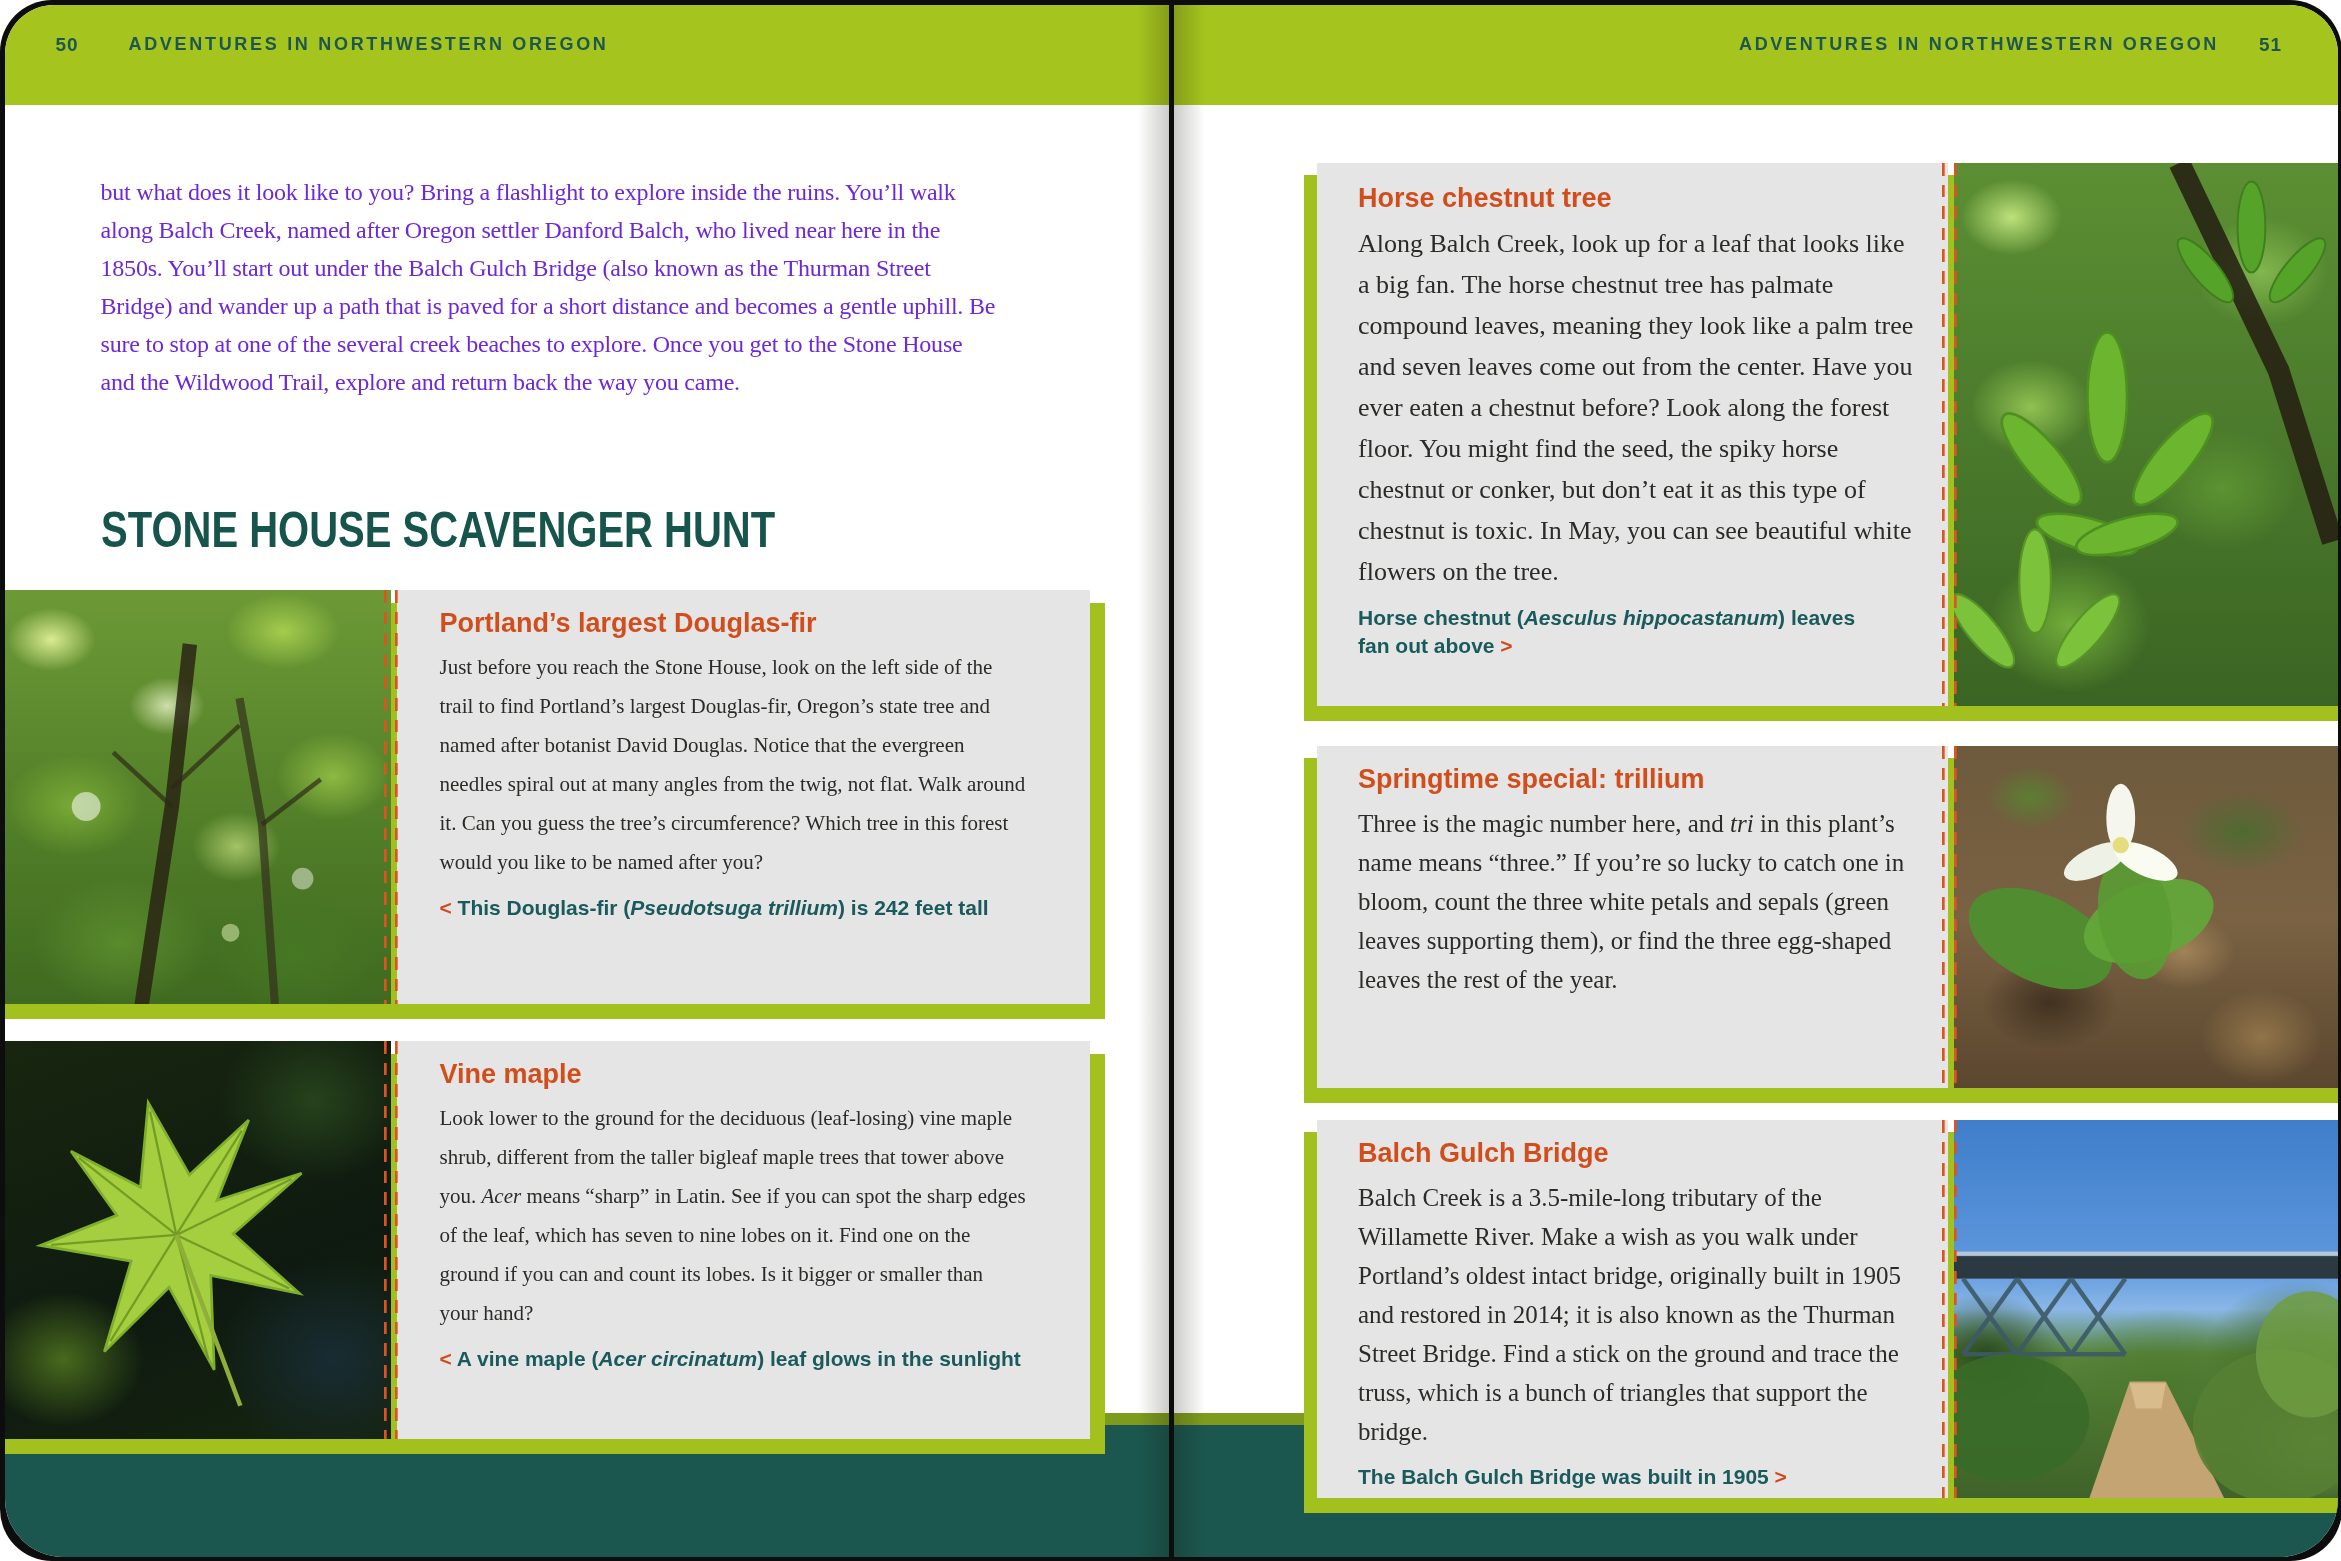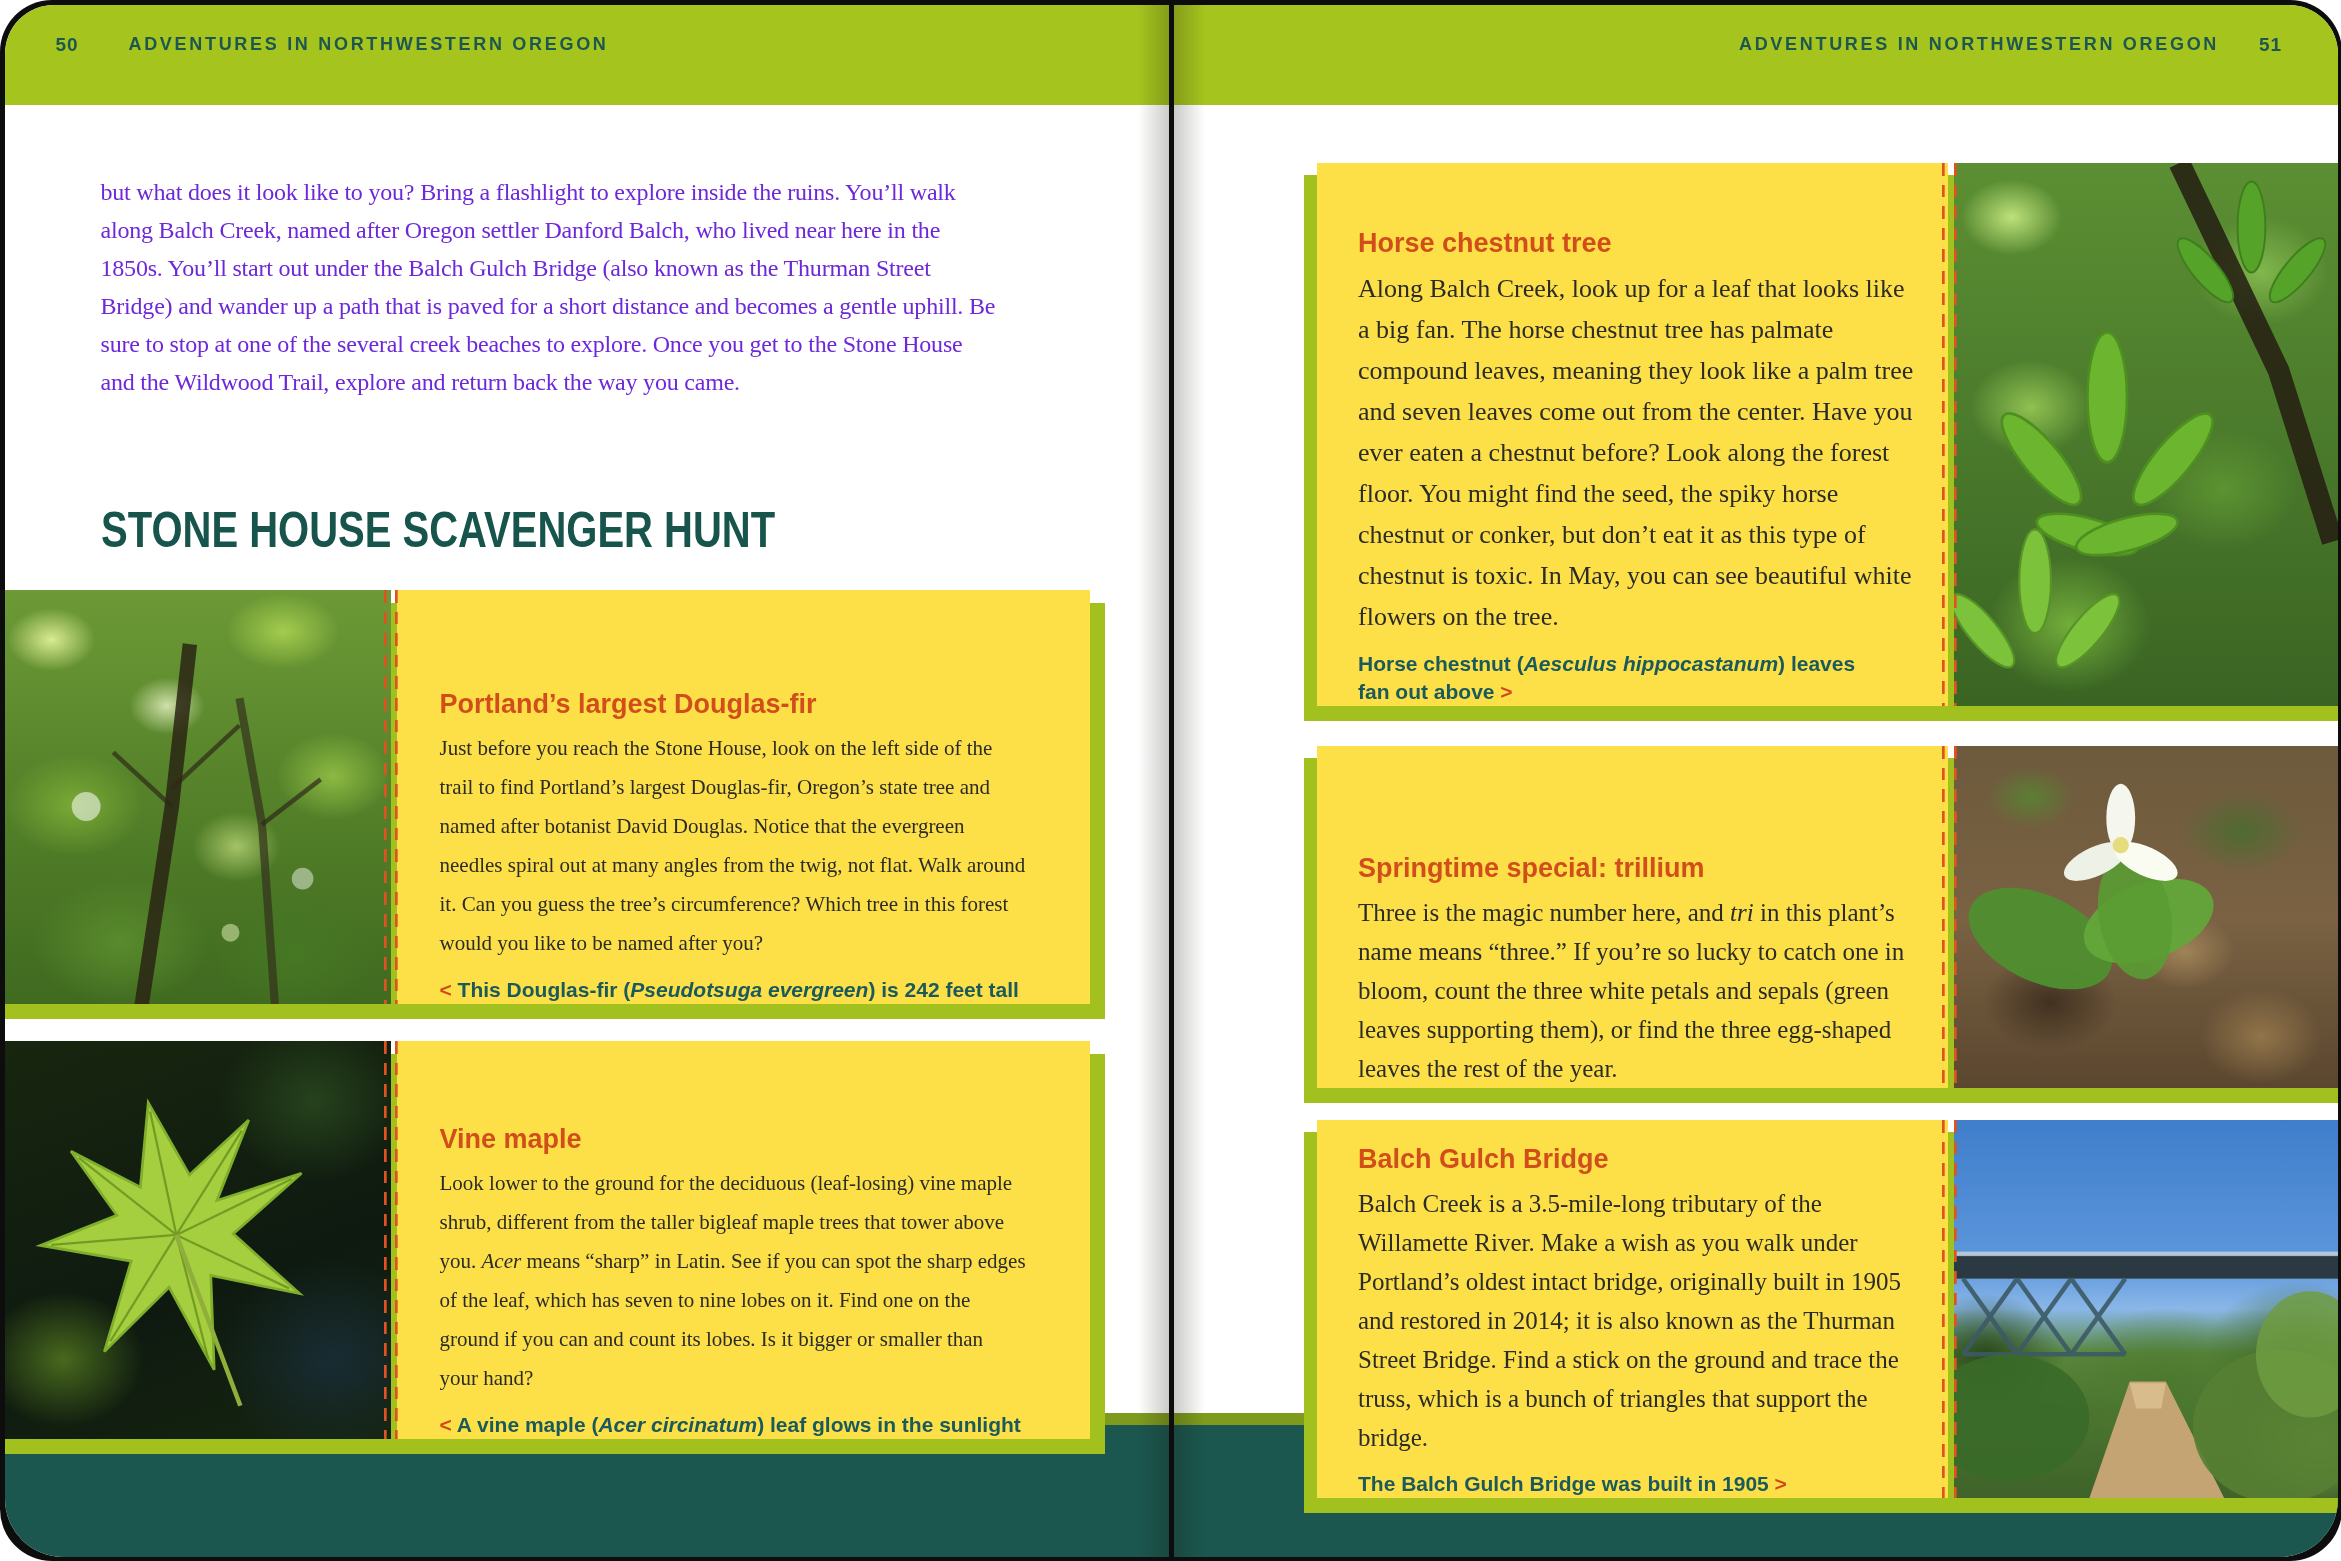--- a/index.html
+++ b/index.html
@@ -30,22 +30,22 @@
   .scavenger{position:absolute;left:96px;top:496px;margin:0;z-index:2;
     font-size:50px;font-weight:bold;color:#17544c;letter-spacing:0px;
     transform:scaleX(.8);transform-origin:left center;white-space:nowrap;}
 
   
   .callout{position:absolute;z-index:3;}
   .shadow{position:absolute;background:#a2c01e;z-index:0;}
   .callout-left .shadow{left:0;right:-15.3px;top:13.5px;bottom:-15.3px;}
   .callout-right .shadow{left:-13.5px;right:0;top:12.6px;bottom:-15.3px;}
   .photo{position:absolute;top:0;bottom:0;z-index:1;overflow:hidden;}
-  .card{position:absolute;top:0;bottom:0;z-index:1;background:#fde047;box-sizing:border-box;
-    display:flex;flex-direction:column;justify-content:flex-end;}
+  .card{position:absolute;top:0;bottom:0;z-index:1;background:#e5e5e5;box-sizing:border-box;
+    display:flex;flex-direction:column;}
   .dash-sep{position:absolute;top:0;bottom:0;width:20px;z-index:2;background:
     repeating-linear-gradient(180deg,#dd5420 0 12.6px,transparent 12.6px 21.6px) 0 0/2.7px 100% no-repeat,
     repeating-linear-gradient(180deg,#dd5420 0 12.6px,transparent 12.6px 21.6px) 11.7px 0/2.7px 100% no-repeat;}
   .card h2{margin:0 0 9px 0;font-size:27px;font-weight:bold;color:#d14e1c;letter-spacing:0;}
   .cbody{margin:0;font-family:"Liberation Serif","DejaVu Serif",serif;color:#2b2b28;}
   .caption{margin:12.6px 0 0 0;font-weight:bold;font-size:21px;line-height:28px;color:#1a5a5c;}
   .seg-italic{font-style:italic;}
   .seg-arrow{color:#d0491b;}
 
   
@@ -141,21 +141,21 @@
             <path d="M185,240 L120,180 M185,220 L260,150 M285,260 L350,210" stroke="#2e2a18" stroke-width="5" fill="none" opacity="0.7"></path>
             <circle cx="90" cy="240" r="16" fill="#ffffff" opacity="0.55"></circle>
             <circle cx="330" cy="320" r="12" fill="#ffffff" opacity="0.45"></circle>
             <circle cx="250" cy="380" r="10" fill="#e9f5c0" opacity="0.5"></circle>
           </svg>
         </div>
         <div class="dash-sep"></div>
         <div class="card">
           <h2>Portland’s largest Douglas-fir</h2>
           <p class="cbody"><span class="seg-plain">Just before you reach the Stone House, look on the left side of the trail to find Portland’s largest Douglas-fir, Oregon’s state tree and named after botanist David Douglas. Notice that the evergreen needles spiral out at many angles from the twig, not flat. Walk around it. Can you guess the tree’s circumference? Which tree in this forest would you like to be named after you?</span></p>
-          <p class="caption"><span class="seg-arrow">&lt; </span><span class="seg-plain">This Douglas-fir (</span><span class="seg-italic">Pseudotsuga evergreen</span><span class="seg-plain">) is 242 feet tall</span></p>
+          <p class="caption"><span class="seg-arrow">&lt; </span><span class="seg-plain">This Douglas-fir (</span><span class="seg-italic">Pseudotsuga trillium</span><span class="seg-plain">) is 242 feet tall</span></p>
         </div>
       </section>
 
       <section class="callout callout-left co-vm">
         <div class="shadow"></div>
         <div class="photo photo-vm">
           <svg class="art" viewBox="0 0 428 442" preserveAspectRatio="none">
             <g transform="translate(190,215) rotate(-12)">
               <polygon fill="#a6cf3f" stroke="#7fae2c" stroke-width="3" points="0,-150 28,-62 105,-108 52,-28 150,-38 62,12 120,92 28,52 10,155 -20,55 -105,110 -55,18 -150,-20 -60,-35 -95,-115 -28,-60"></polygon>
               <g stroke="#6d9722" stroke-width="2.5" opacity="0.9">

